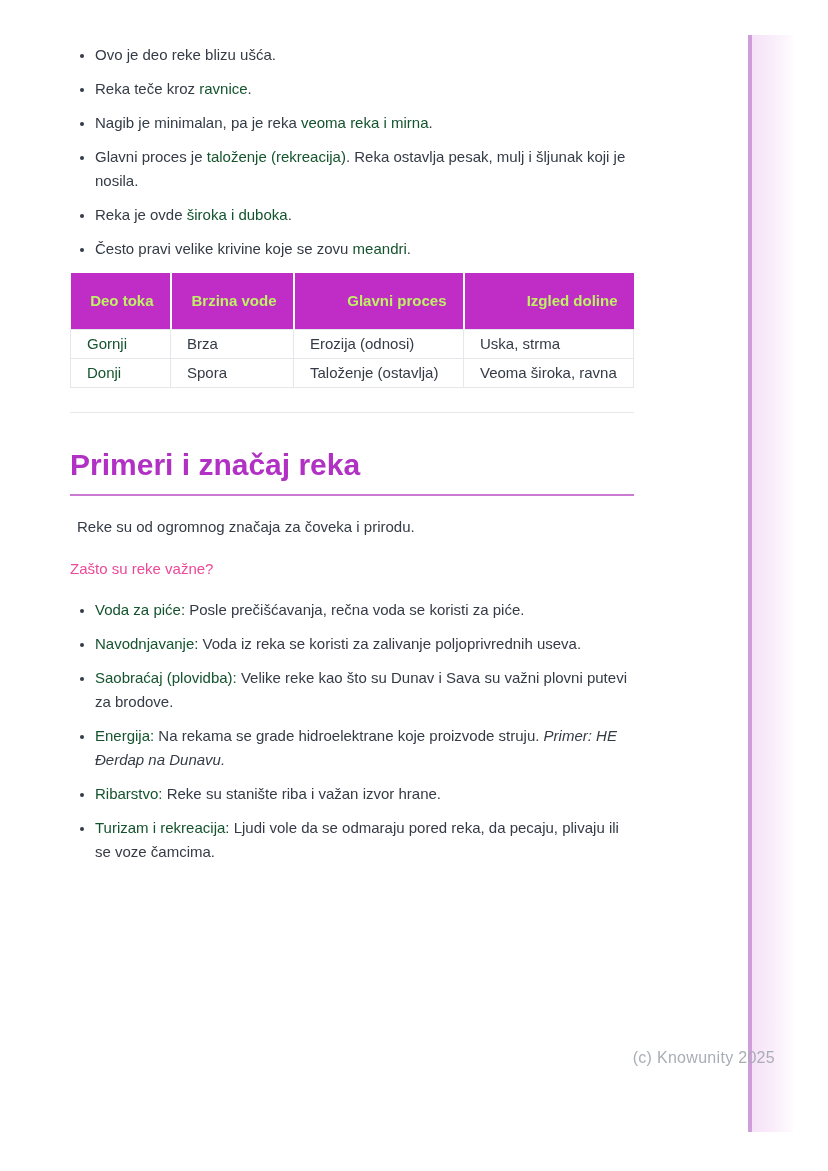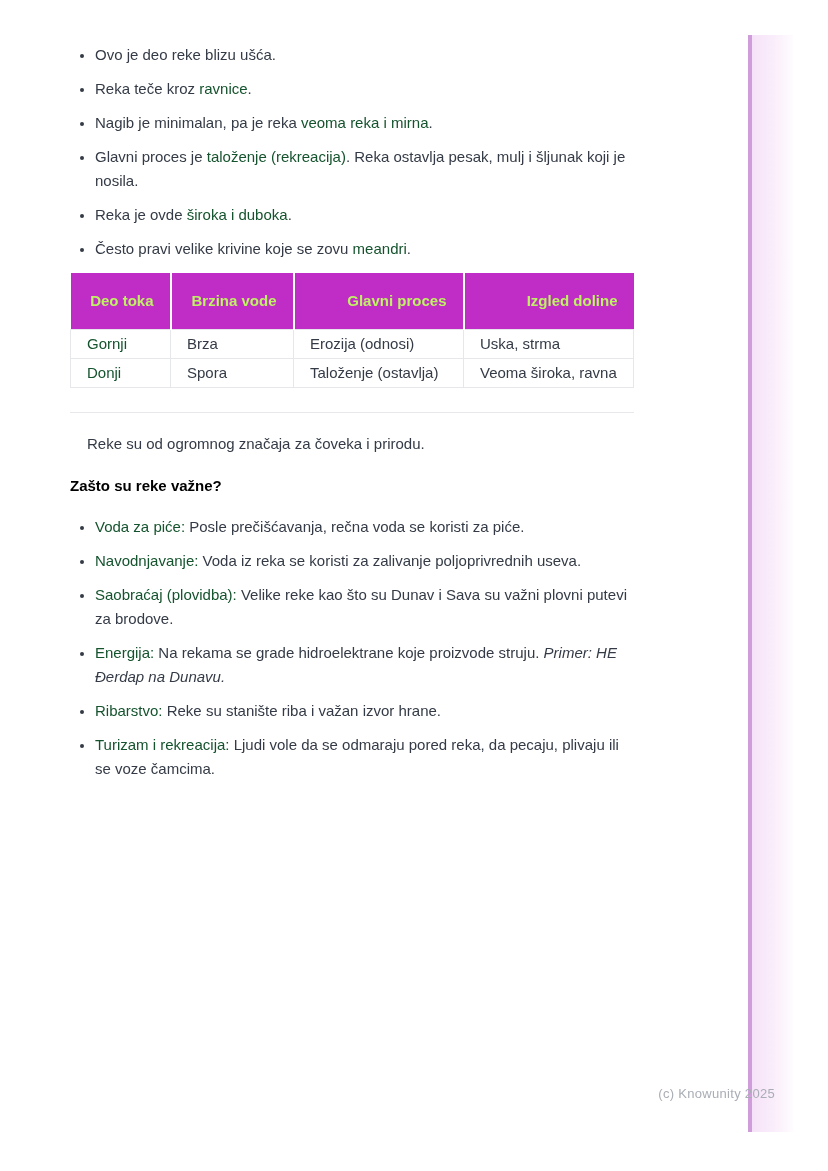--- a/index.html
+++ b/index.html
@@ -69,43 +69,43 @@
     color: #b131c4;
     font-size: 30px;
     line-height: 40px;
     font-weight: bold;
     margin: 32px 0 0;
     padding-bottom: 9px;
     border-bottom: 2px solid #cb7ad4;
   }
   p.intro {
     font-size: 15px; line-height: 24px;
-    margin: 19px 17px 0;
+    margin: 19px 7px 0;
   }
   p.question {
     font-size: 15px; line-height: 24px;
-    font-weight: bold;
-    color: #000000;
+    font-weight: normal;
+    color: #ec4899;
     margin: 18px 0 17px;
   }
   .accent-strip {
     position: absolute;
     top: 35px;
     right: 35px;
     width: 45px;
     height: 1097px;
     border-left: 4px solid #cf9dd9;
     background: linear-gradient(to right, #f6e2f8 0%, #faeefb 55%, #fefcfe 100%);
     z-index: 1;
   }
   .footer-copy {
     position: absolute;
-    top: 1086px;
+    top: 1049px;
     right: 53px;
-    font-size: 13px;
+    font-size: 16px;
     letter-spacing: 0.3px;
     color: #a9adb5;
     z-index: 2;
     text-align: right;
   }
 </style>
 </head>
 <body>
 
 <div class="accent-strip"></div>
@@ -149,20 +149,21 @@
         <td><b>Donji</b></td>
         <td>Spora</td>
         <td>Taloženje (ostavlja)</td>
         <td>Veoma široka, ravna</td>
       </tr>
     </tbody>
   </table>
 
   <hr class="divider">
 
+  <h1 class="pagetitle">Primeri i značaj reka</h1>
 
   <p class="intro">Reke su od ogromnog značaja za čoveka i prirodu.</p>
 
   <p class="question">Zašto su reke važne?</p>
 
   <ul class="blist">
     <li><b>Voda za piće:</b><span> Posle prečišćavanja, rečna voda se koristi za piće.</span><i class="seg"></i></li>
     <li><b>Navodnjavanje:</b><span> Voda iz reka se koristi za zalivanje poljoprivrednih useva.</span><i class="seg"></i></li>
     <li><b>Saobraćaj (plovidba):</b><span> Velike reke kao što su Dunav i Sava su važni plovni putevi za brodove.</span><i class="seg"></i></li>
     <li><b>Energija:</b><span> Na rekama se grade hidroelektrane koje proizvode struju. </span><i class="seg">Primer: HE Đerdap na Dunavu.</i></li>

